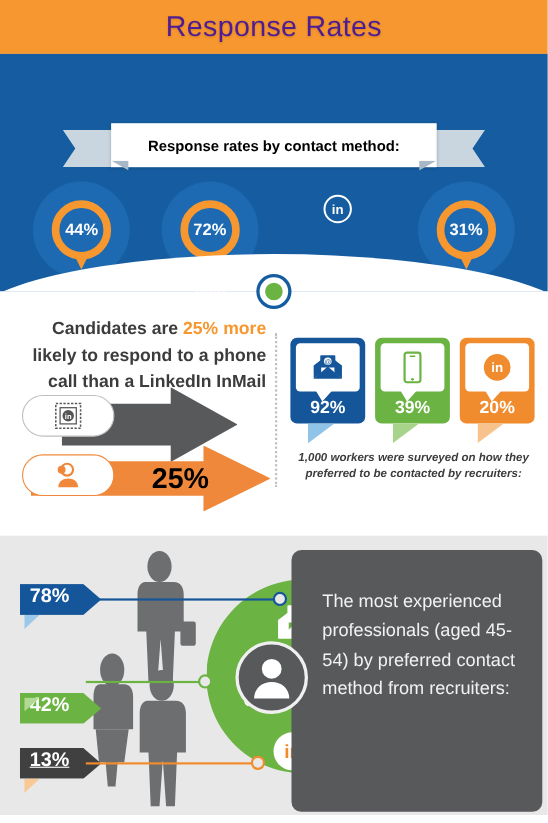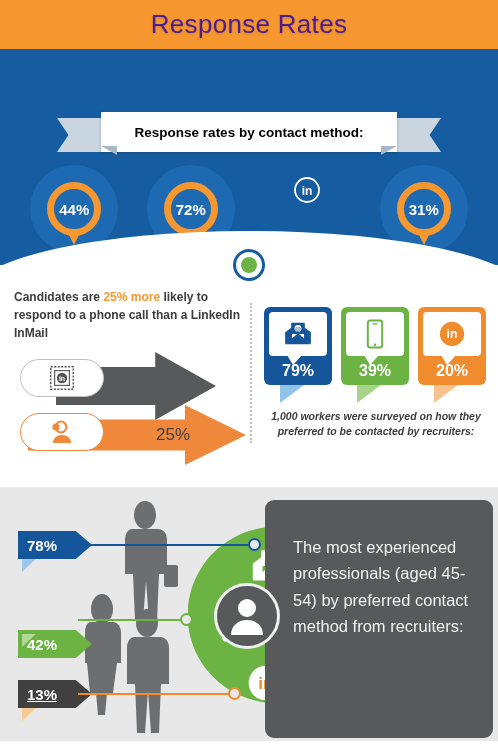--- a/index.html
+++ b/index.html
@@ -124,22 +124,22 @@
     border: 5px solid #FFFFFF;
     box-shadow: 0 0 0 3px #155DA0;
     z-index: 5;
   }
 
   
   .mid { position: absolute; left: 0; top: 265px; width: 498px; height: 222px; background: #FFFFFF; }
 
   .claim {
     position: absolute; left: 14px; top: 23px; width: 228px;
-    text-align: left; color: #3C3C3C;
-    font-size: 12px; font-weight: bold; line-height: 1.5;
+    text-align: right; color: #3C3C3C;
+    font-size: 16px; font-weight: bold; line-height: 1.5;
   }
   .claim .hl { color: #F6972F; }
 
   
   .arrow-block { position: absolute; left: 8px; top: 90px; width: 236px; height: 110px; }
   .tag {
     position: absolute; left: 12px;
     width: 84px; height: 38px;
     background: #FFFFFF;
     border-radius: 19px;
@@ -155,21 +155,21 @@
     clip-path: polygon(0 22%, 62% 22%, 62% 0, 100% 50%, 62% 100%, 62% 78%, 0 78%);
     height: 68px;
   }
   .big-arrow.orange {
     left: 20px; top: 50px; width: 218px; height: 60px;
     background: #F0883B;
     clip-path: polygon(0 24%, 72% 24%, 72% 0, 100% 50%, 72% 100%, 72% 76%, 0 76%);
     display: flex; align-items: center; justify-content: flex-end;
     padding-right: 56px;
   }
-  .arrow-pct { color: #404040; font-size: 17px; font-weight: normal; }
+  .arrow-pct { color: #000000; font-size: 26px; font-weight: bold; }
 
   .divider-dots {
     position: absolute; left: 250px; top: 38px;
     width: 0; height: 140px;
     border-left: 2px dotted #BFBFBF;
   }
 
   
   .cards { position: absolute; left: 264px; top: 42px; display: flex; gap: 9px; }
   .card { position: relative; width: 68px; height: 78px; border-radius: 6px; }
@@ -210,23 +210,23 @@
   
   .bottom {
     position: absolute; left: 0; top: 487px;
     width: 498px; height: 254px;
     background: #E8E8E8;
   }
   .silhouette { position: absolute; }
 
   .pct-tag {
     position: absolute; height: 28px; width: 74px;
-    display: flex; align-items: center; padding-left: 9px;
+    display: flex; padding-left: 9px;
     clip-path: polygon(0 0, 78% 0, 100% 50%, 78% 100%, 0 100%);
-    color: #FFFFFF; font-size: 15px; font-weight: bold;
+    color: #FFFFFF; font-size: 18px; font-weight: bold;
   }
   .pct-tag.blue   { background: #15569B; }
   .pct-tag.green  { background: #6BB342; }
   .pct-tag.orange { background: #404040; text-decoration: underline; }
   .pct-flap { position: absolute; width: 14px; height: 13px; clip-path: polygon(0 0, 100% 0, 0 100%); }
   .pct-flap.blue   { background: #9CC9EA; }
   .pct-flap.green  { background: #AFD995; }
   .pct-flap.orange { background: #F9C893; }
   .leader { position: absolute; height: 2px; }
   .leader.blue   { background: #15569B; }
@@ -409,21 +409,21 @@
         <div class="card-bubble">
           <svg width="30" height="24" viewBox="0 0 34 28">
             <path d="M2 26 L17 13 L32 26 Z" fill="#15569B"></path>
             <path d="M2 26 L2 12 L10 6 L10 20 Z" fill="#15569B"></path>
             <path d="M32 26 L32 12 L24 6 L24 20 Z" fill="#15569B"></path>
             <rect x="9" y="1" width="16" height="13" rx="1" fill="#15569B"></rect>
             <circle cx="17" cy="7.5" r="4" fill="#FFFFFF"></circle>
             <text x="17" y="10.4" font-family="Liberation Sans, sans-serif" font-size="7" fill="#15569B" text-anchor="middle">@</text>
           </svg>
         </div>
-        <div class="card-pct">79%</div>
+        <div class="card-pct">92%</div>
         <div class="card-tail"></div>
       </div>
 
       <div class="card green">
         <div class="card-bubble">
           <svg width="18" height="30" viewBox="0 0 20 32">
             <rect x="2" y="1" width="16" height="30" rx="2.4" fill="none" stroke="#6BB342" stroke-width="2.2"></rect>
             <rect x="7" y="4" width="6" height="1.4" rx=".7" fill="#6BB342"></rect>
             <circle cx="10" cy="28" r="1.4" fill="#6BB342"></circle>
           </svg>

